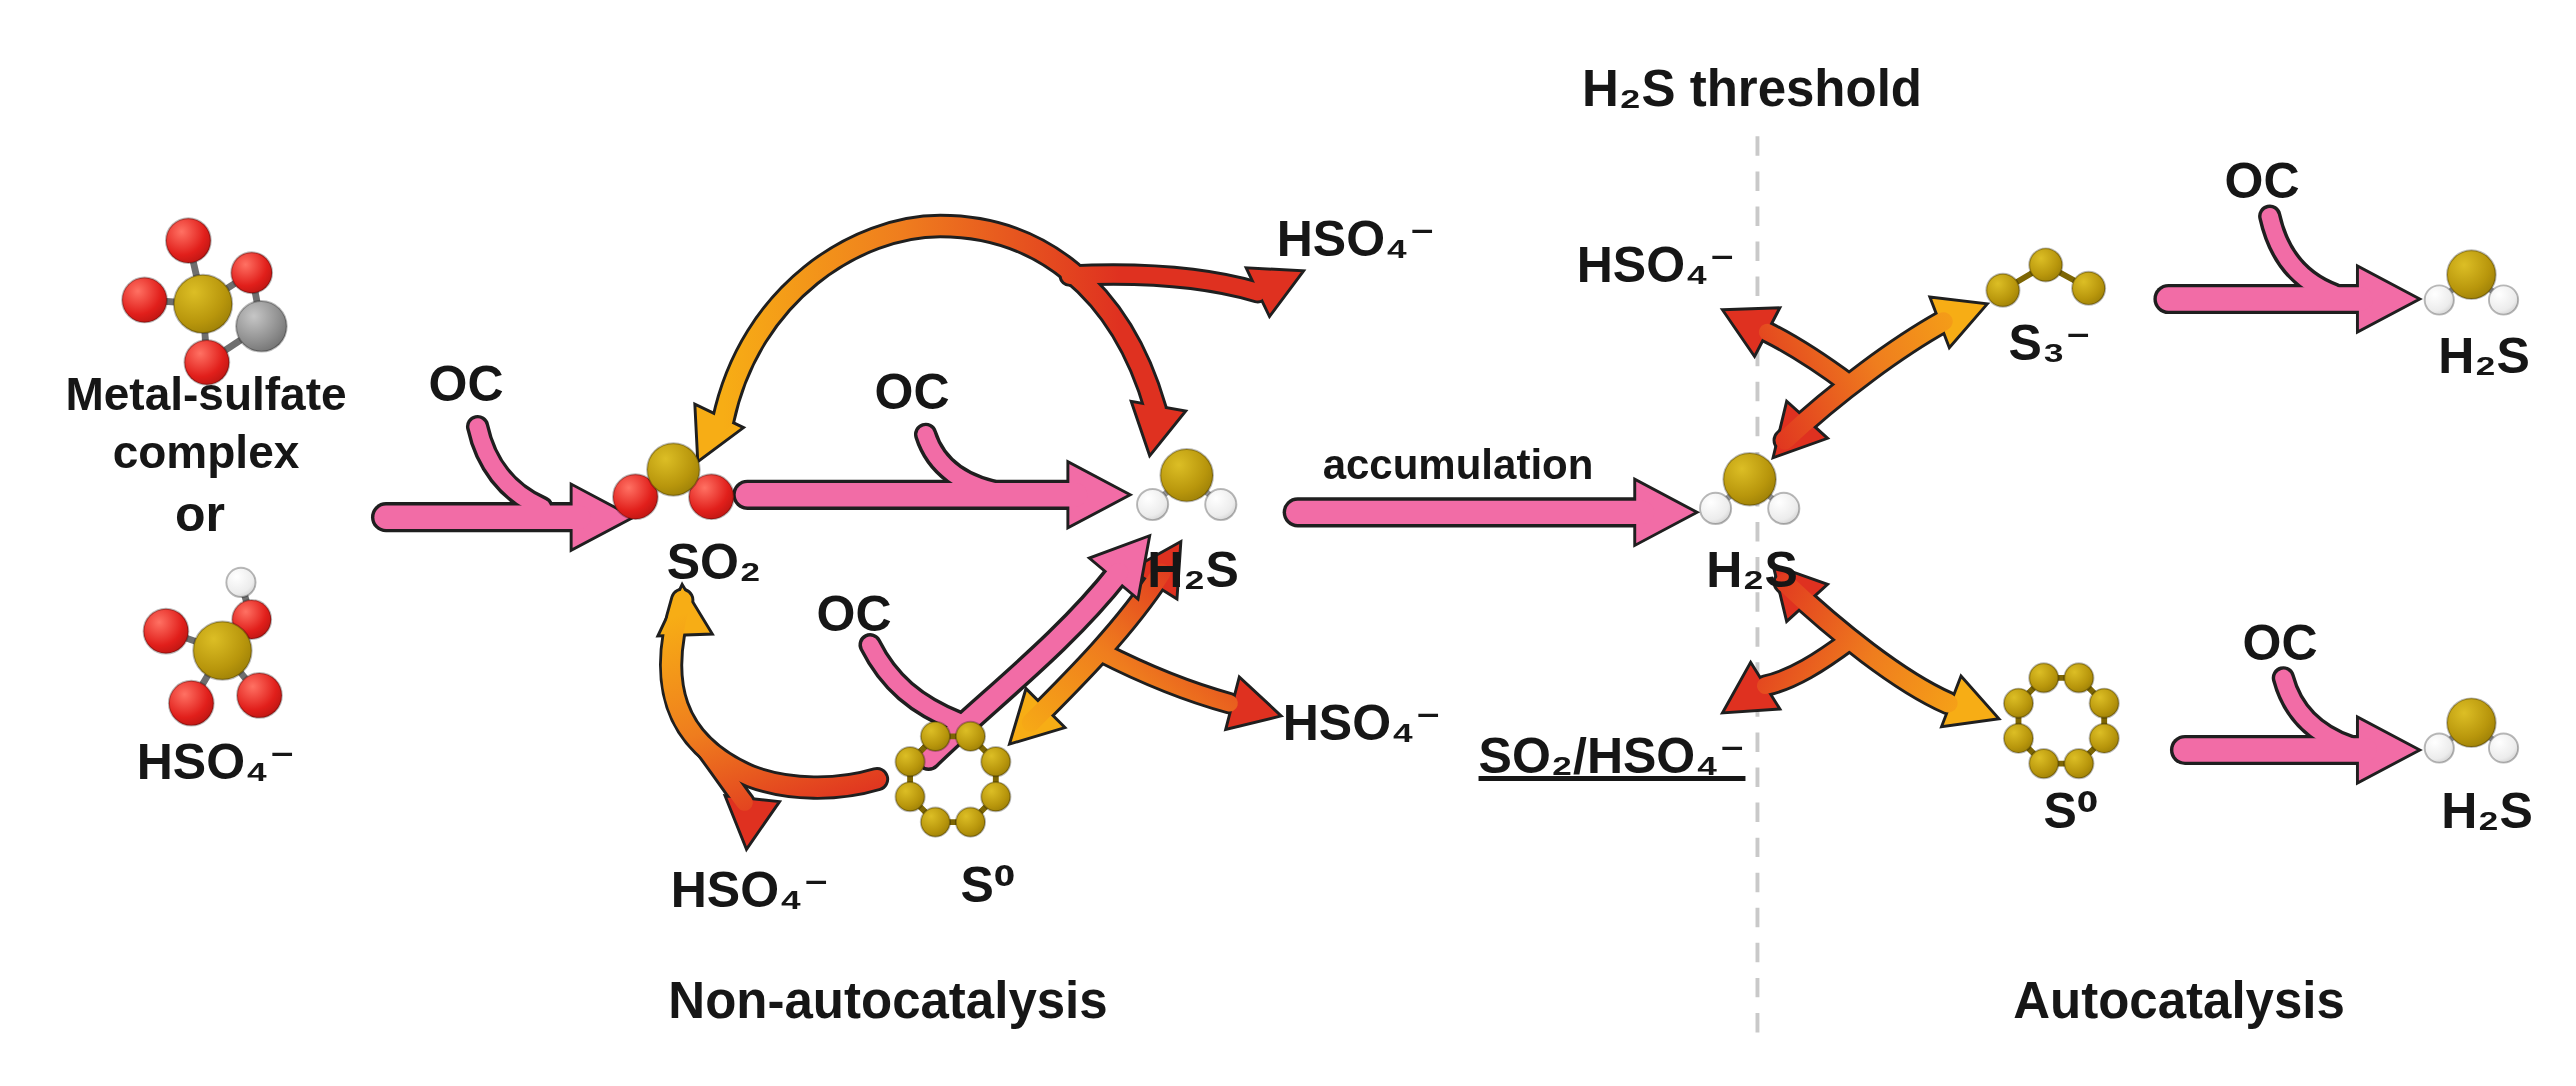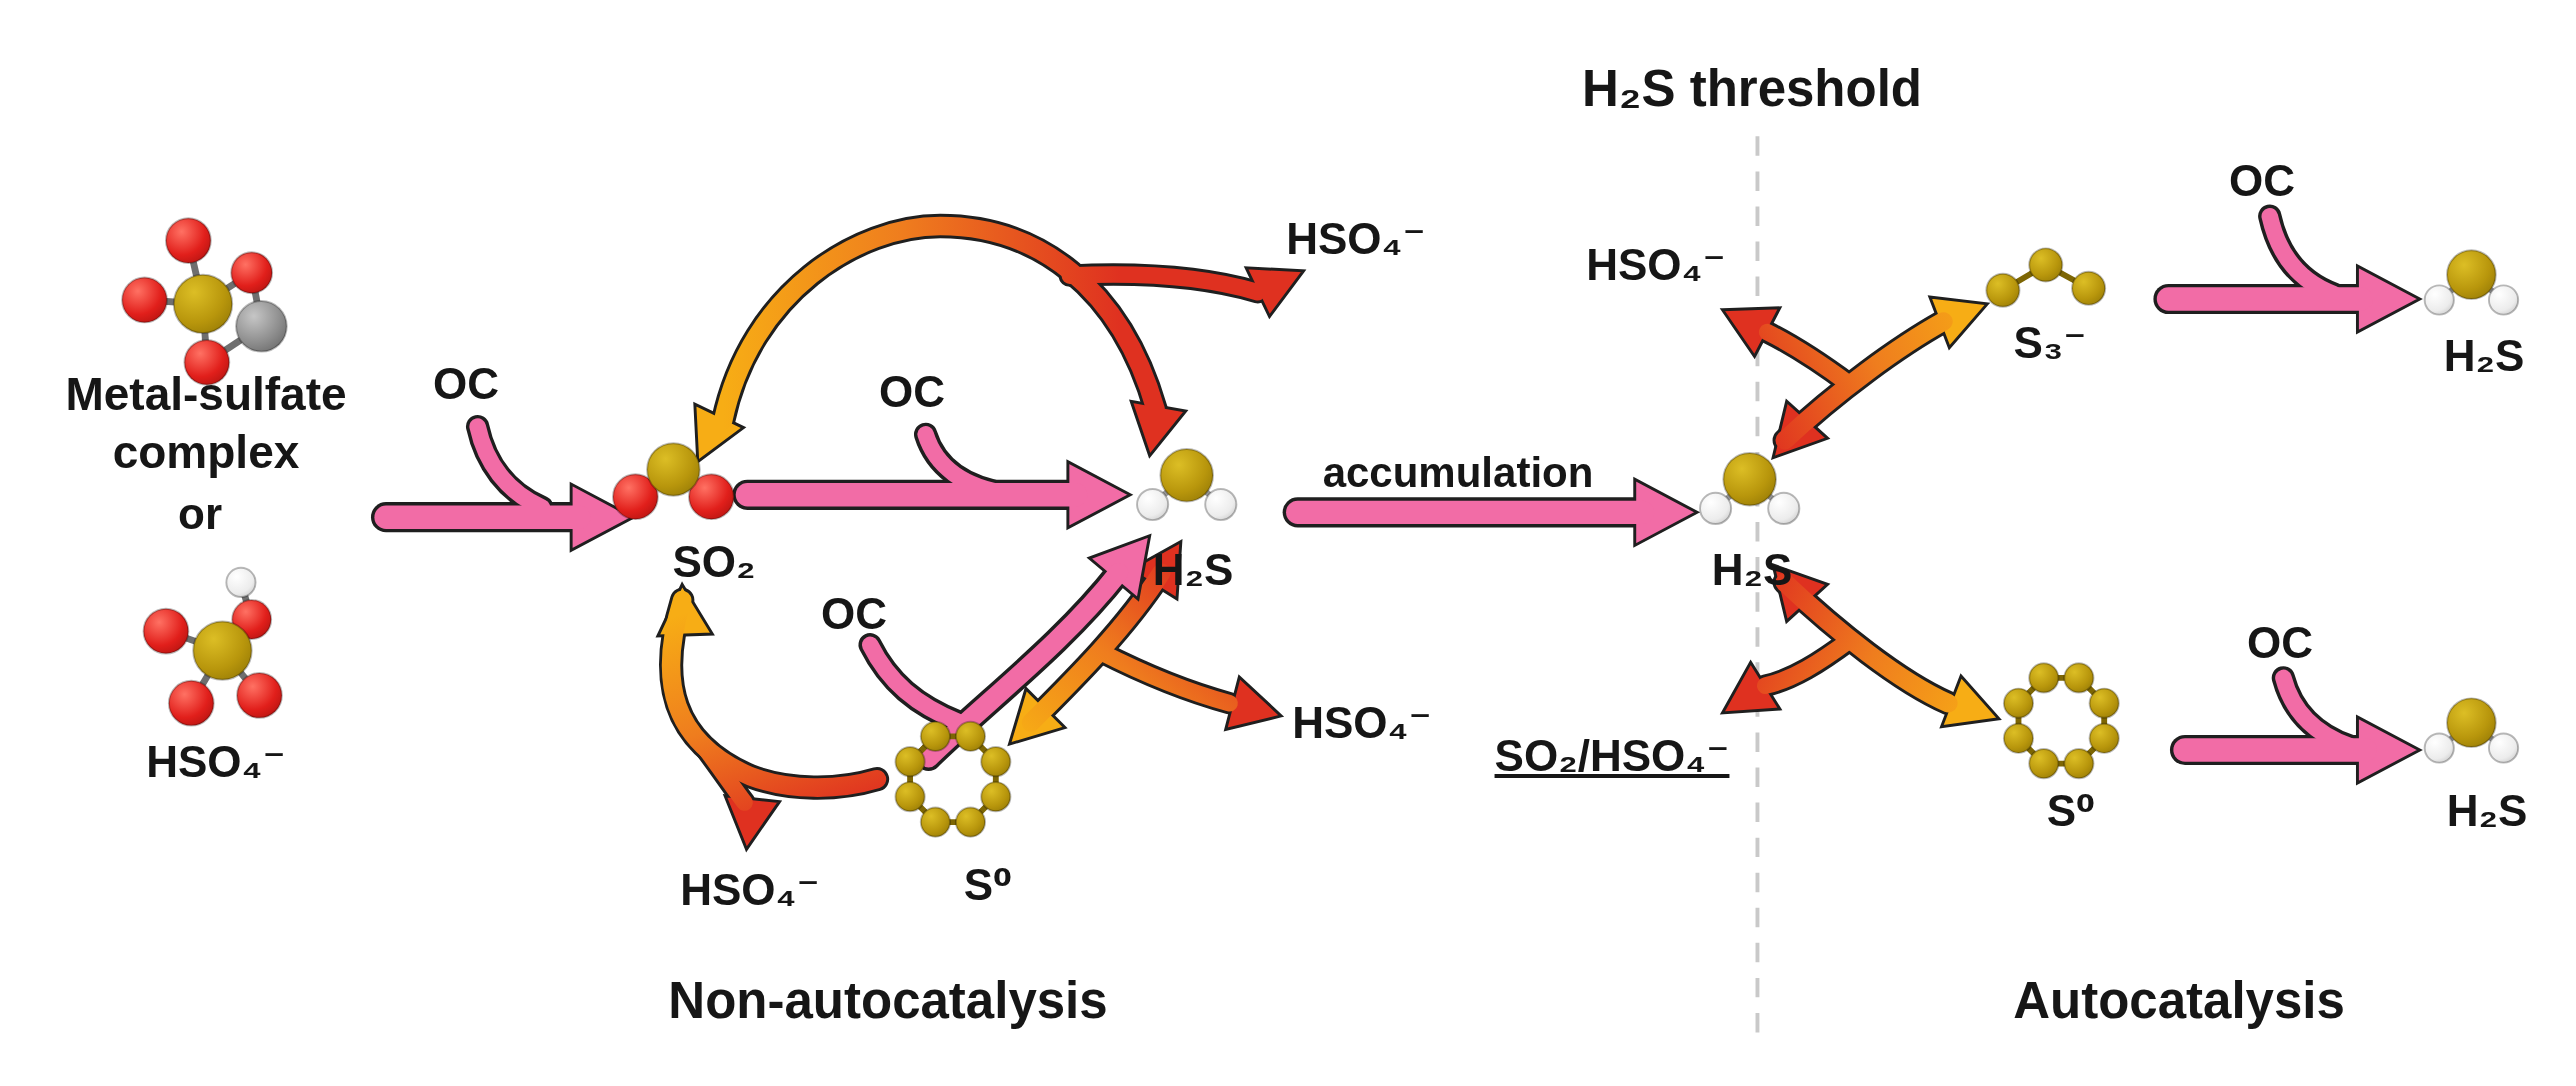--- a/index.html
+++ b/index.html
@@ -7,21 +7,21 @@
     position:relative;width:2576px;height:1086px;background:#ffffff;overflow:hidden;
     font-family:"Liberation Sans","DejaVu Sans",sans-serif;
   }
   #art{position:absolute;left:0;top:0;width:2576px;height:1086px;}
   .lbl{
     position:absolute;transform:translate(-50%,-50%);
     font-weight:700;color:#161616;white-space:nowrap;line-height:1;
     font-family:"Liberation Sans","DejaVu Sans",sans-serif;
   }
   .sm{font-size:46px;}
-  .md{font-size:44px;}
+  .md{font-size:50px;}
   .acc{font-size:42px;}
   .lg{font-size:51px;}
 </style>
 </head>
 <body>
 
 <div id="stage">
 
 <svg id="art" viewBox="0 0 2644 1115" aria-hidden="true">
   <defs>
@@ -291,21 +291,21 @@
 <div class="lbl md" style="left:216px;top:762px;">HSO₄⁻</div>
 <div class="lbl md" style="left:466px;top:384px;">OC</div>
 <div class="lbl md" style="left:686px;top:562px;margin-left:28px;">SO₂</div>
 <div class="lbl md" style="left:912px;top:392px;">OC</div>
 <div class="lbl md" style="left:1193px;top:570px;">H₂S</div>
 <div class="lbl md" style="left:1356px;top:239px;">HSO₄⁻</div>
 <div class="lbl md" style="left:854px;top:614px;">OC</div>
 <div class="lbl md" style="left:750px;top:890px;">HSO₄⁻</div>
 <div class="lbl md" style="left:988px;top:885px;">S⁰</div>
 <div class="lbl md" style="left:1362px;top:723px;">HSO₄⁻</div>
-<div class="lbl acc" style="left:1458px;top:465px;margin-top:8px;">accumulation</div>
+<div class="lbl acc" style="left:1458px;top:465px;">accumulation</div>
 <div class="lbl lg" style="left:1752px;top:88px;">H₂S threshold</div>
 <div class="lbl md" style="left:1656px;top:265px;">HSO₄⁻</div>
 <div class="lbl md" style="left:1752px;top:570px;">H₂S</div>
 <div class="lbl md" style="left:2050px;top:343px;">S₃⁻</div>
 <div class="lbl md" style="left:2262px;top:181px;">OC</div>
 <div class="lbl md" style="left:2484px;top:356px;">H₂S</div>
 <div class="lbl md" style="left:1612px;top:756px;text-decoration:underline;">SO₂/HSO₄⁻</div>
 <div class="lbl md" style="left:2071px;top:811px;">S⁰</div>
 <div class="lbl md" style="left:2280px;top:643px;">OC</div>
 <div class="lbl md" style="left:2487px;top:811px;">H₂S</div>

